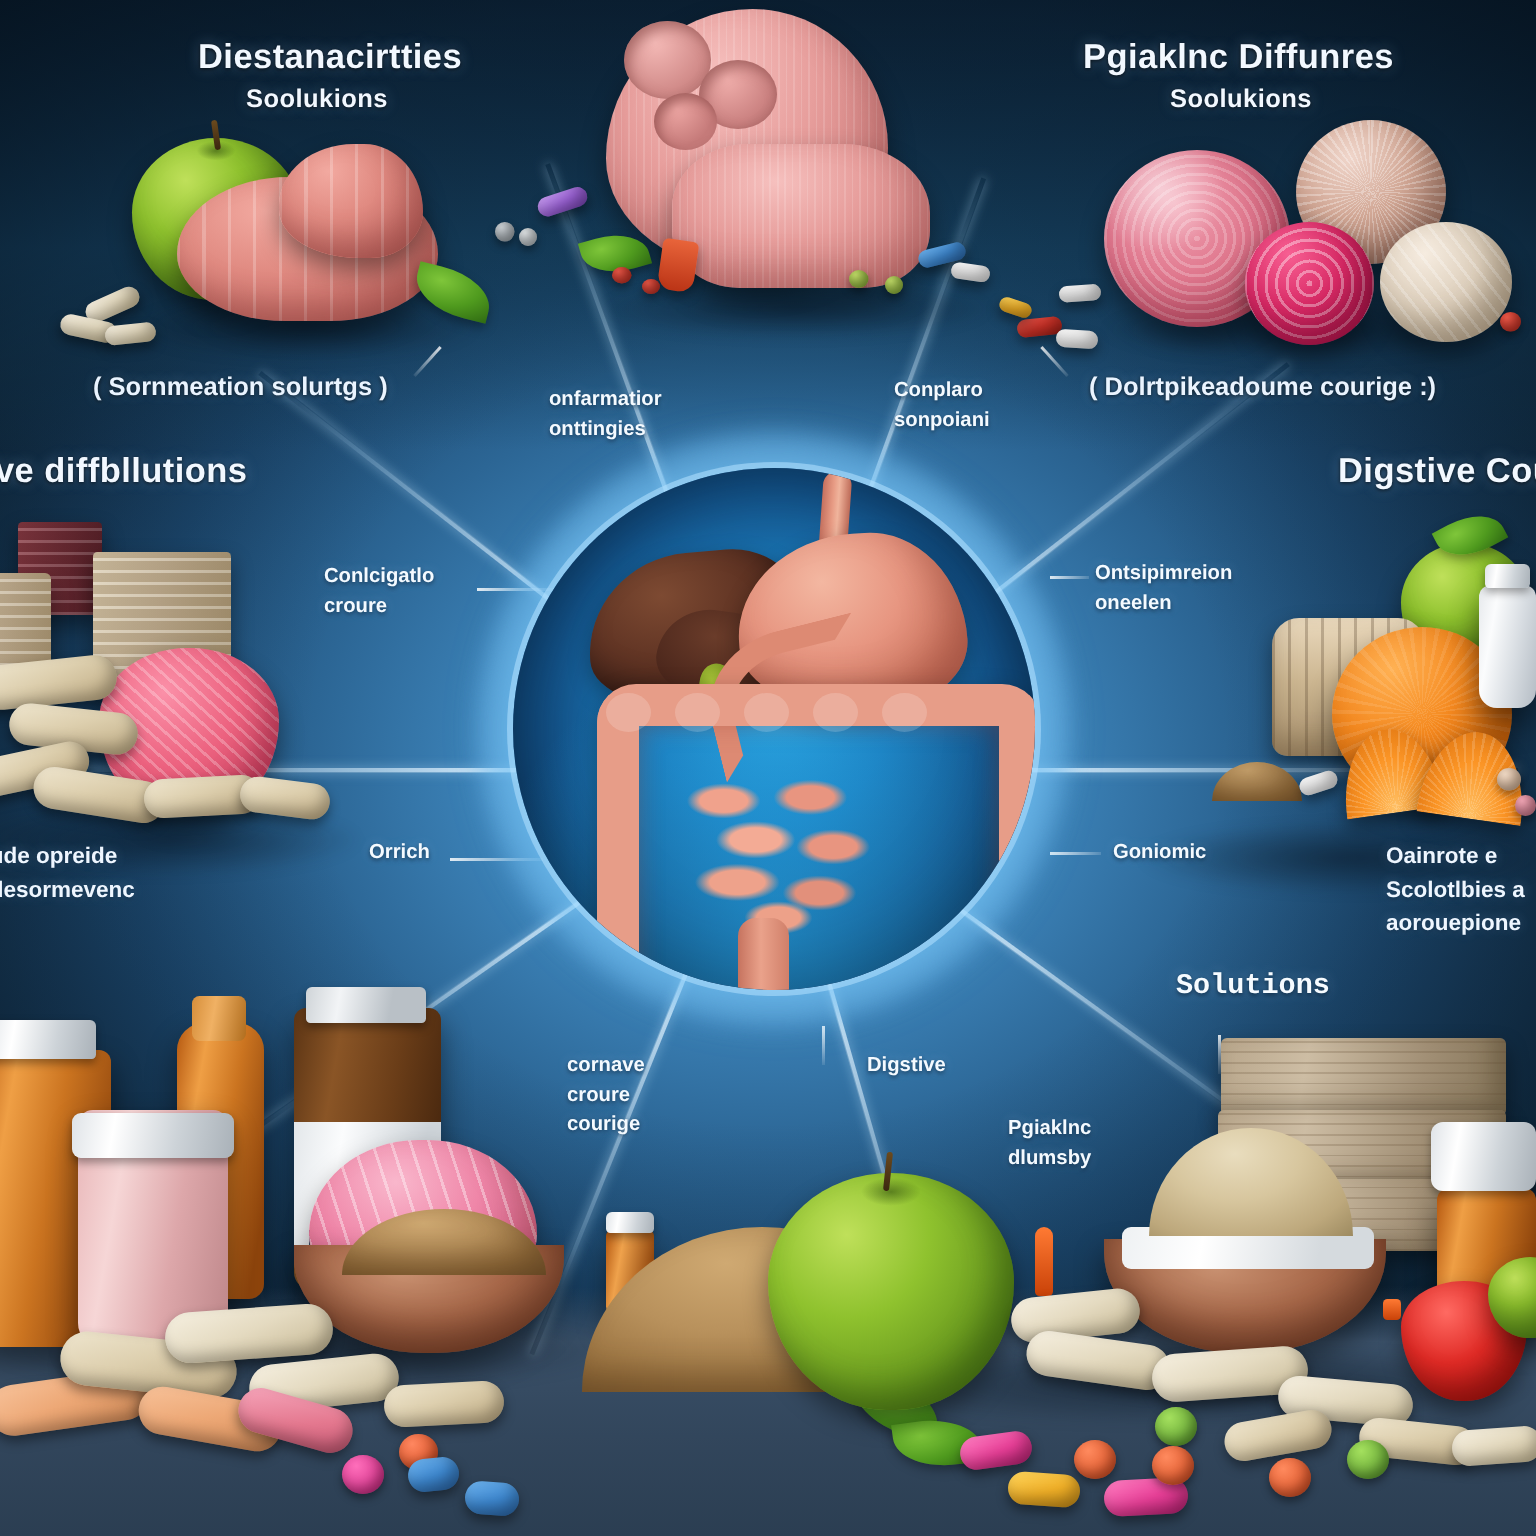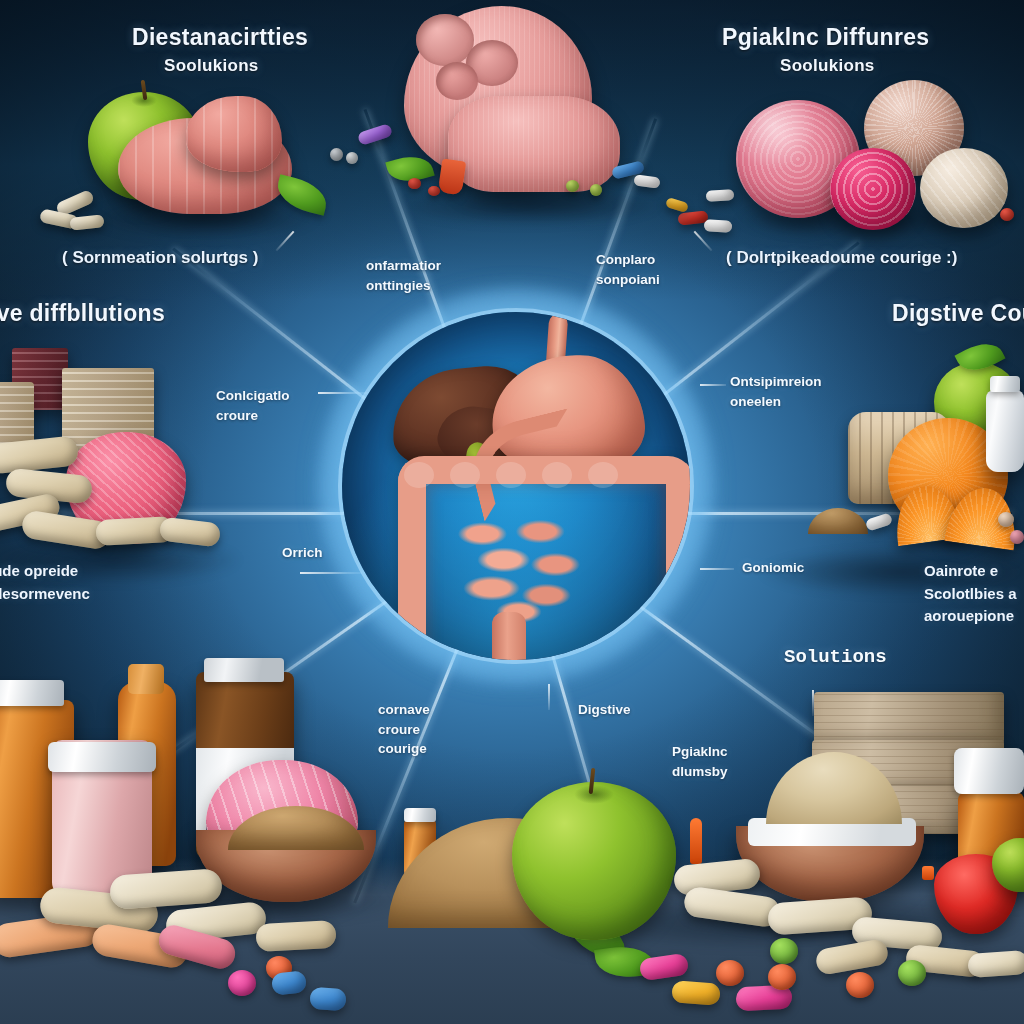--- a/index.html
+++ b/index.html
@@ -529,29 +529,29 @@
     <div class="hdr hdr-main" style="left:892px;top:300px;">Digstive Cour</div>
 
     <div class="spoke-lbl" style="left:366px;top:256px;">
       <div>onfarmatior</div>
       <div>onttingies</div>
     </div>
     <div class="spoke-lbl" style="left:596px;top:250px;">
       <div>Conplaro</div>
       <div>sonpoiani</div>
     </div>
-    <div class="spoke-lbl" style="left:216px;top:374px;margin-top:12px;">
+    <div class="spoke-lbl" style="left:216px;top:374px;">
       <div>Conlcigatlo</div>
       <div>croure</div>
     </div>
     <div class="spoke-lbl" style="left:730px;top:372px;">
       <div>Ontsipimreion</div>
       <div>oneelen</div>
     </div>
-    <div class="spoke-lbl" style="left:246px;top:543px;margin-left:36px;">Orrich</div>
+    <div class="spoke-lbl" style="left:246px;top:558px;">Orrich</div>
     <div class="spoke-lbl" style="left:742px;top:558px;">Goniomic</div>
 
     <div class="spoke-lbl" style="left:378px;top:700px;">
       <div>cornave</div>
       <div>croure</div>
       <div>courige</div>
     </div>
     <div class="spoke-lbl" style="left:578px;top:700px;">Digstive</div>
     <div class="spoke-lbl" style="left:672px;top:742px;">
       <div>Pgiaklnc</div>

